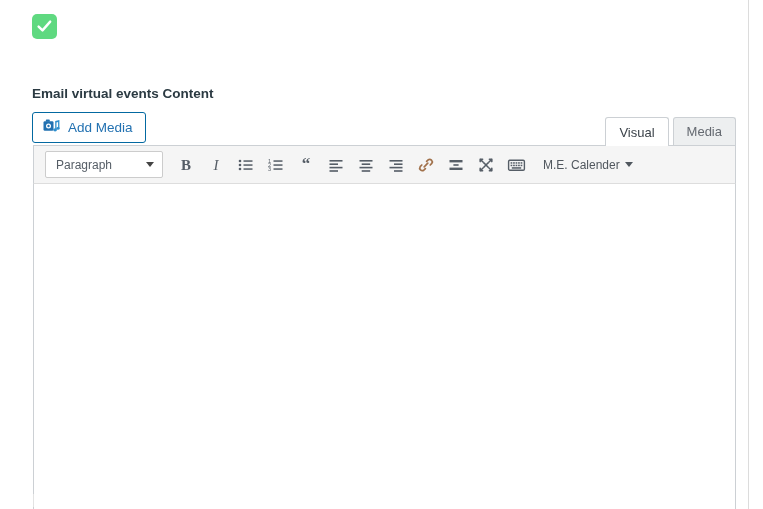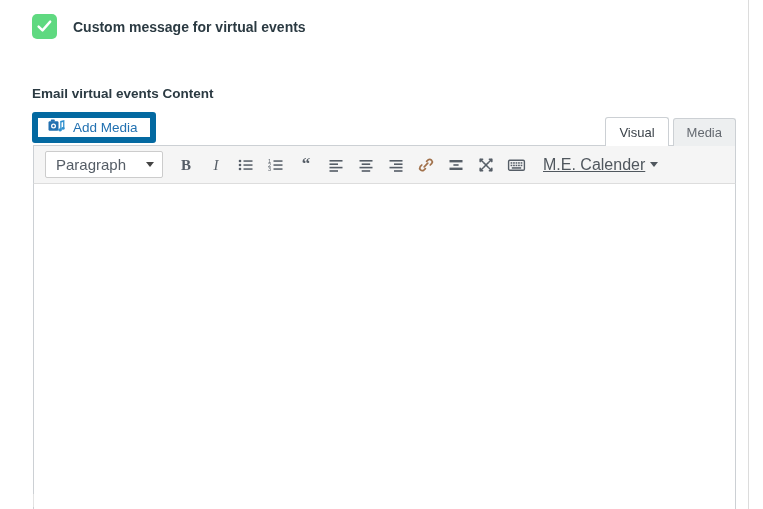--- a/index.html
+++ b/index.html
@@ -81,21 +81,21 @@
     position: absolute;
     left: 32px;
     top: 112px;
     height: 31px;
     box-sizing: border-box;
     padding: 0 12px 0 10px;
     display: inline-flex;
     align-items: center;
     gap: 8px;
     background: #ffffff;
-    border: 6px solid #0369a1;
+    border: 1px solid #0369a1;
     border-radius: 3px;
     color: #2271b1;
     font-size: 13.5px;
     font-family: "Liberation Sans", sans-serif;
     cursor: pointer;
     line-height: 1;
   }
   .add-media-btn .am-icon { display: block; flex: 0 0 auto; }
   .add-media-btn .am-label { white-space: nowrap; }
 
@@ -107,21 +107,21 @@
     width: 703px;
   }
 
   
   .editor-tabs {
     position: absolute;
     right: 0;
     top: 0;
     height: 29px;
     display: flex;
-    align-items: center;
+    align-items: flex-start;
     gap: 4px;
     z-index: 3;
   }
   .editor-tab {
     box-sizing: border-box;
     height: 28px;
     padding: 0 13px;
     display: inline-flex;
     align-items: center;
     font-size: 13px;
@@ -163,21 +163,21 @@
     height: 27px;
     margin-left: 5px;
     margin-right: 8px;
     background: #ffffff;
     border: 1px solid #cccccc;
     border-radius: 2px;
     display: flex;
     align-items: center;
     justify-content: space-between;
     padding: 0 8px 0 10px;
-    font-size: 15px;
+    font-size: 12px;
     color: #555d66;
     cursor: pointer;
   }
   .tb-select .caret {
     border-left: 4px solid transparent;
     border-right: 4px solid transparent;
     border-top: 5px solid #444444;
     display: block;
   }
   .tb-btn {
@@ -191,25 +191,24 @@
     background: transparent;
     padding: 0;
     flex: 0 0 auto;
   }
   .tb-btn svg { display: block; }
   .tb-plugin {
     display: inline-flex;
     align-items: center;
     gap: 5px;
     margin-left: 12px;
-    font-size: 16px;
+    font-size: 12px;
     color: #50575e;
     cursor: pointer;
     white-space: nowrap;
-    text-decoration: underline;
   }
   .tb-plugin .caret {
     border-left: 4px solid transparent;
     border-right: 4px solid transparent;
     border-top: 5px solid #50575e;
     display: block;
   }
 
   
   .editor-body {
@@ -239,21 +238,20 @@
 <body>
 
 <div class="content">
 
   <div class="checkbox-row">
     <span class="checkbox">
       <svg width="17" height="17" viewBox="0 0 17 17" aria-hidden="true">
         <path d="M2.6 8.6 L6.5 12.4 L14.2 3.6" fill="none" stroke="#ffffff" stroke-width="2.4" stroke-linecap="round" stroke-linejoin="round"></path>
       </svg>
     </span>
-    <span class="checkbox-label">Custom message for virtual events</span>
   </div>
 
   <div class="field-label">Email virtual events Content</div>
 
   <div class="add-media-btn">
     <span class="am-icon">
       <svg width="17" height="15" viewBox="0 0 17 15" aria-hidden="true">
         <rect x="0.5" y="2.2" width="10" height="9.6" rx="1.4" fill="#2271b1"></rect>
         <rect x="2.8" y="0.6" width="4" height="2.2" rx="0.8" fill="#2271b1"></rect>
         <circle cx="5.5" cy="7" r="2.5" fill="#ffffff"></circle>

